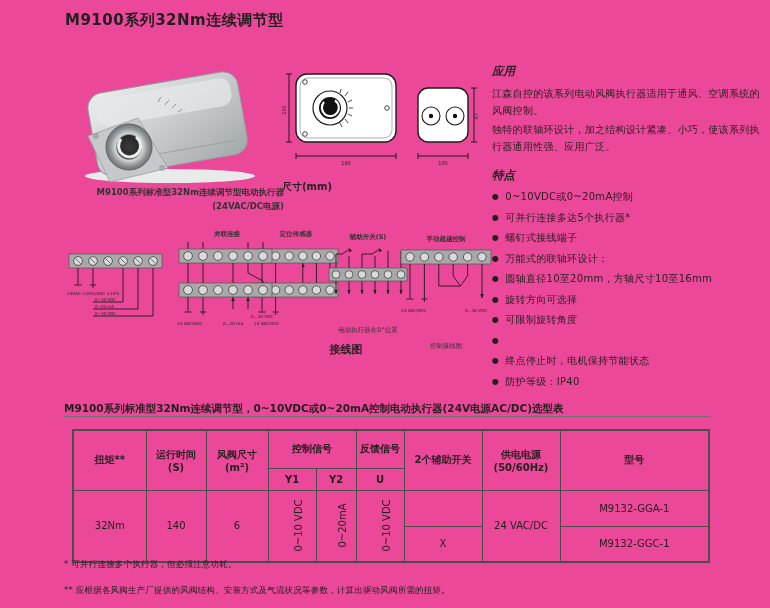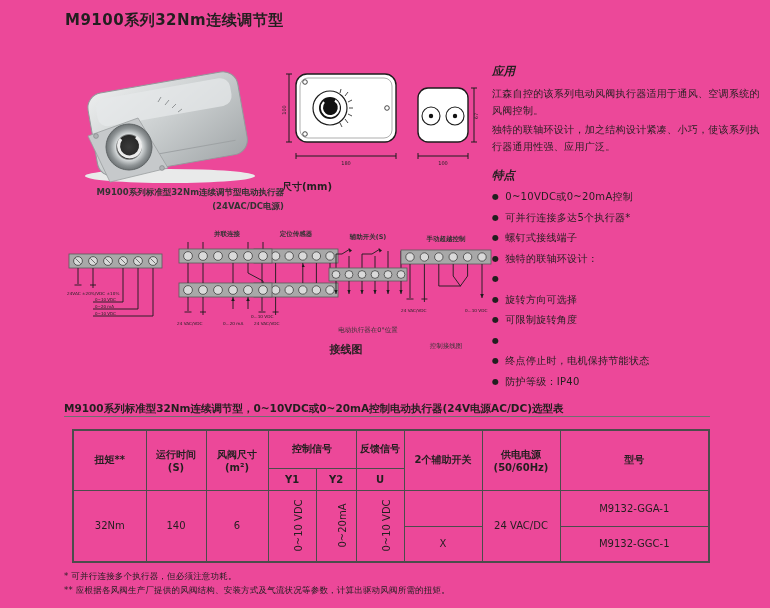--- a/index.html
+++ b/index.html
@@ -40,21 +40,21 @@
   .sel-table { position:absolute; left:72px; top:429px; border-collapse:collapse;
                width:636px; font-size:10px; border:2px solid #4c4c4c; table-layout:fixed; }
   .sel-table th, .sel-table td { border:1px solid #4c4c4c; text-align:center;
                vertical-align:middle; padding:2px 3px; font-weight:normal; }
   .sel-table th { font-weight:bold; }
   .h1 { height:38px; } .h2 { height:22px; }
   .br1 { height:36px; } .br2 { height:36px; }
   .unit { display:block; font-weight:bold; }
   .vert span { display:inline-block; transform:rotate(-90deg); white-space:nowrap; }
   .footnote { position:absolute; left:64px; font-size:8.5px; letter-spacing:.2px; color:#1e1e1e; }
-  .fn1 { top:571px;text-align:center; } .fn2 { top:585px; }
+  .fn1 { top:559px;text-align:center; } .fn2 { top:585px; }
 
   svg text { font-family:"DejaVu Sans","Liberation Sans",sans-serif; fill:#222; }
 </style>
 </head>
 <body>
 
 <div class="page">
 
   <div class="page-title">M9100系列32Nm连续调节型</div>
 
@@ -158,24 +158,25 @@
         <li>
             <span class="bullet">●</span>
             <span>可并行连接多达5个执行器*</span>
           </li>
         <li>
             <span class="bullet">●</span>
             <span>螺钉式接线端子</span>
           </li>
         <li>
             <span class="bullet">●</span>
-            <span>独特的联轴环设计：</span>
-          </li>
-        <li>
-            <span class="bullet">●</span>
+            <span>万能式的联轴环设计：</span>
+          </li>
+        <li>
+            <span class="bullet">●</span>
+            <span>圆轴直径10至20mm，方轴尺寸10至16mm</span>
           </li>
         <li>
             <span class="bullet">●</span>
             <span>旋转方向可选择</span>
           </li>
         <li>
             <span class="bullet">●</span>
             <span>可限制旋转角度</span>
           </li>
         <li>

